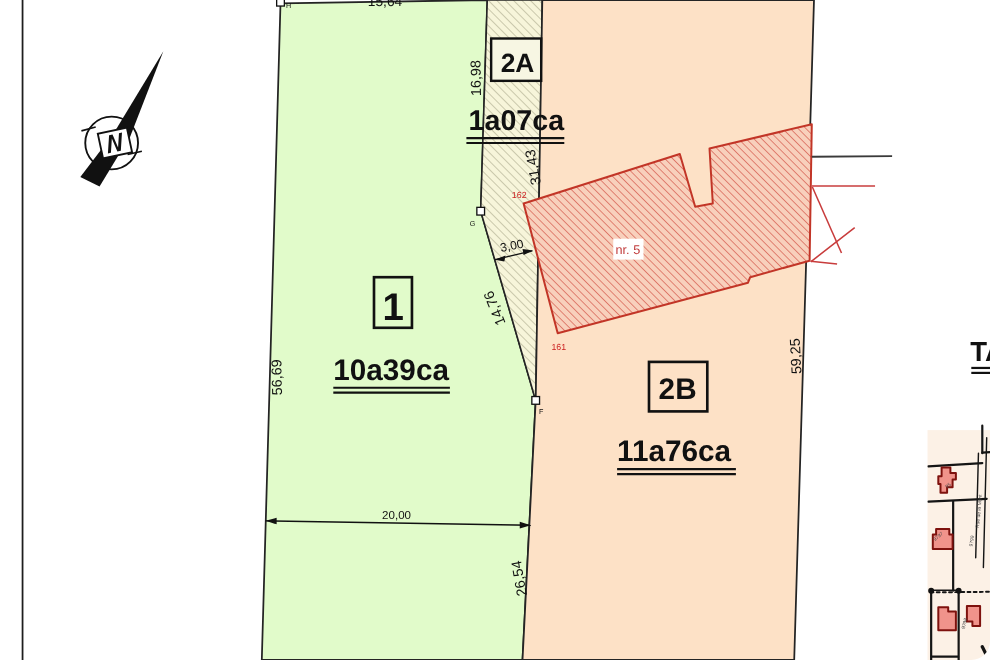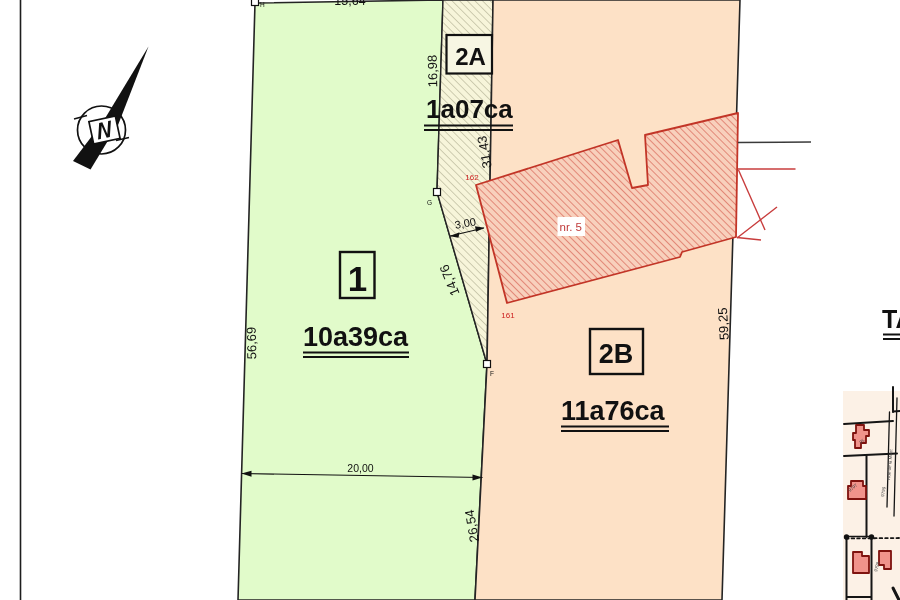--- a/index.html
+++ b/index.html
@@ -1,17 +1,17 @@
 <!DOCTYPE html>
 <html><head>
 <meta charset="utf-8">
 <style>
   html,body{margin:0;padding:0;background:#fff;}
   #page{position:relative;width:900px;height:600px;overflow:hidden;background:#fff;
-        font-family:"Liberation Sans",sans-serif;}
+        font-family:"Liberation Sans",sans-serif;border-radius:17px;}
   svg text{font-family:"Liberation Sans",sans-serif;}
 </style>
 </head>
 <body>
 <div id="page">
 <svg width="900" height="600" viewBox="0 0 900 600" xmlns="http://www.w3.org/2000/svg">
 <g opacity="0.999">
   <defs>
     <pattern id="hatch2a" width="5.4" height="5.4" patternUnits="userSpaceOnUse" patternTransform="rotate(-45)">
       <rect width="5.4" height="5.4" fill="#f7f5da"></rect>

